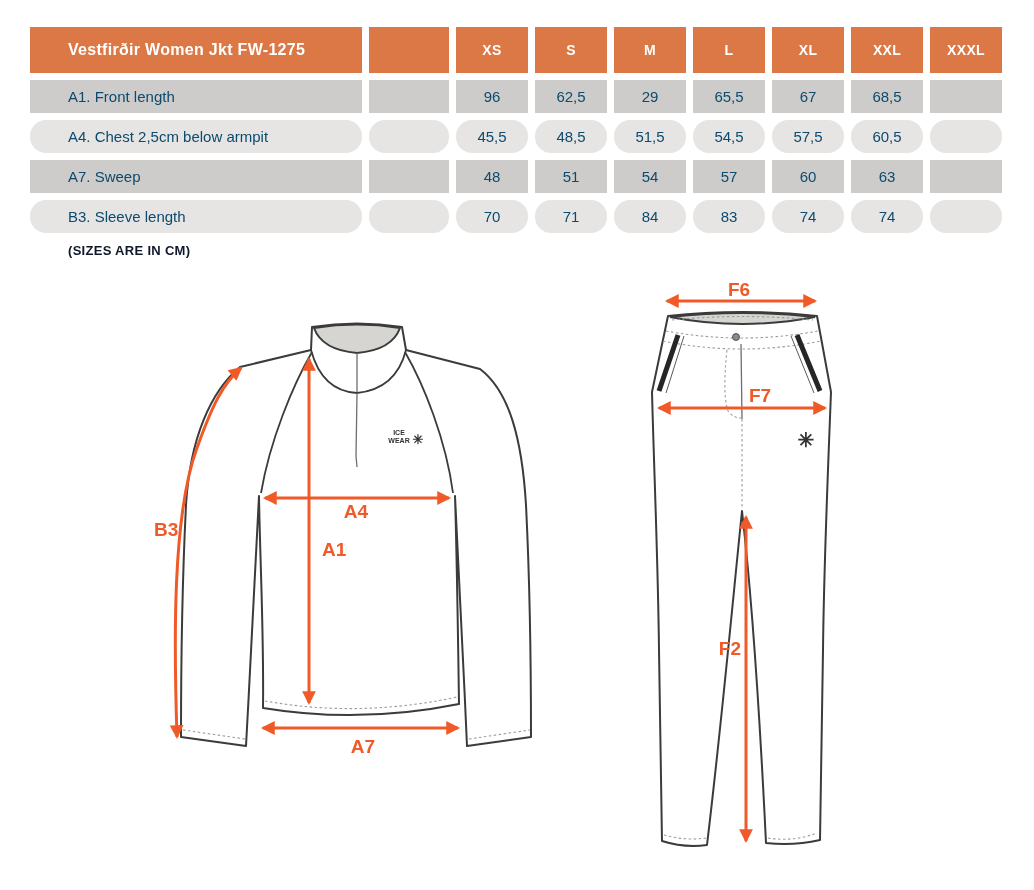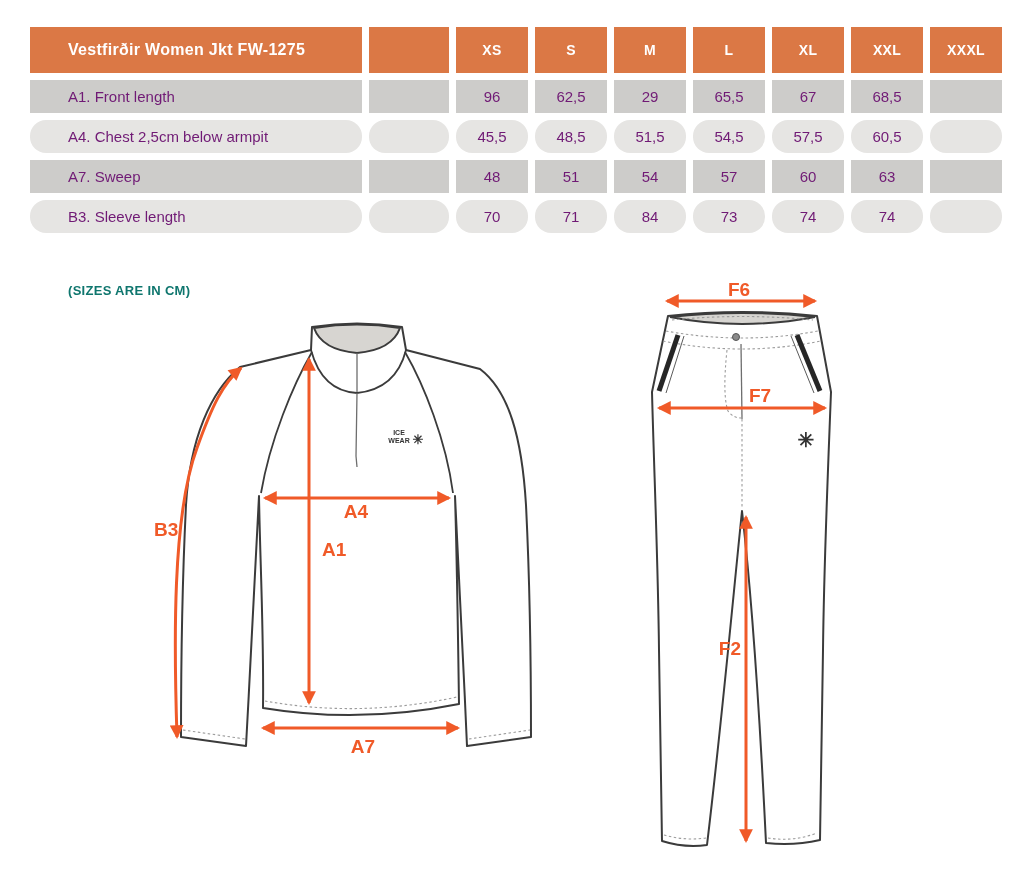--- a/index.html
+++ b/index.html
@@ -11,31 +11,31 @@
   
   .size-table{
     position:absolute;left:30px;top:27px;
     display:grid;
     grid-template-columns:332px 80px repeat(7,72px);
     grid-template-rows:46px repeat(4,33px);
     gap:7px;
   }
   .cell{
     display:flex;align-items:center;justify-content:center;
-    font-size:15px;color:#701a75;white-space:nowrap;
+    font-size:15px;color:#0c4a6e;white-space:nowrap;
   }
   .cell.head{background:#DB7845;color:#ffffff;font-weight:bold;font-size:14px;letter-spacing:.3px;}
   .cell.title{justify-content:flex-start;padding-left:38px;font-size:16px;}
   .cell.label{justify-content:flex-start;padding-left:38px;}
   .r-dark{background:#CDCCCA;}
   .r-light{background:#E6E5E3;border-radius:16px;}
   
   .sizes-note{
     position:absolute;left:68px;top:243px;
-    color:#0f766e;font-size:13px;font-weight:bold;letter-spacing:.3px;margin-top:40px;
+    color:#0f172a;font-size:13px;font-weight:bold;letter-spacing:.3px;
   }
   
   .diagram-svg{position:absolute;left:0;top:280px;}
   .outline{fill:#ffffff;stroke:#3b3b3b;stroke-width:2;stroke-linejoin:round;}
   .seam{fill:none;stroke:#3b3b3b;stroke-width:1.8;stroke-linejoin:round;}
   .thinline{fill:none;stroke:#6e6e6e;stroke-width:1.3;}
   .stitch{fill:none;stroke:#9c9c9c;stroke-width:1.1;stroke-dasharray:2.5 2.5;}
   .grayfill{fill:#D7D5D1;stroke:#3b3b3b;stroke-width:2;}
   .welt{fill:none;stroke:#262626;stroke-width:5;}
   .weltthin{fill:none;stroke:#5a5a5a;stroke-width:1;}
@@ -86,21 +86,21 @@
   <div class="cell r-dark">57</div>
   <div class="cell r-dark">60</div>
   <div class="cell r-dark">63</div>
   <div class="cell r-dark"></div>
 
   <div class="cell label r-light">B3. Sleeve length</div>
   <div class="cell r-light"></div>
   <div class="cell r-light">70</div>
   <div class="cell r-light">71</div>
   <div class="cell r-light">84</div>
-  <div class="cell r-light">73</div>
+  <div class="cell r-light">83</div>
   <div class="cell r-light">74</div>
   <div class="cell r-light">74</div>
   <div class="cell r-light"></div>
 </div>
 
 <div class="sizes-note">(SIZES ARE IN CM)</div>
 
 <svg class="diagram-svg" width="1034" height="610" viewBox="0 280 1034 610" xmlns="http://www.w3.org/2000/svg">
   <defs>
     <marker id="ah" viewBox="0 0 10 10" refX="8.5" refY="5" markerWidth="7" markerHeight="4.6" orient="auto-start-reverse">

